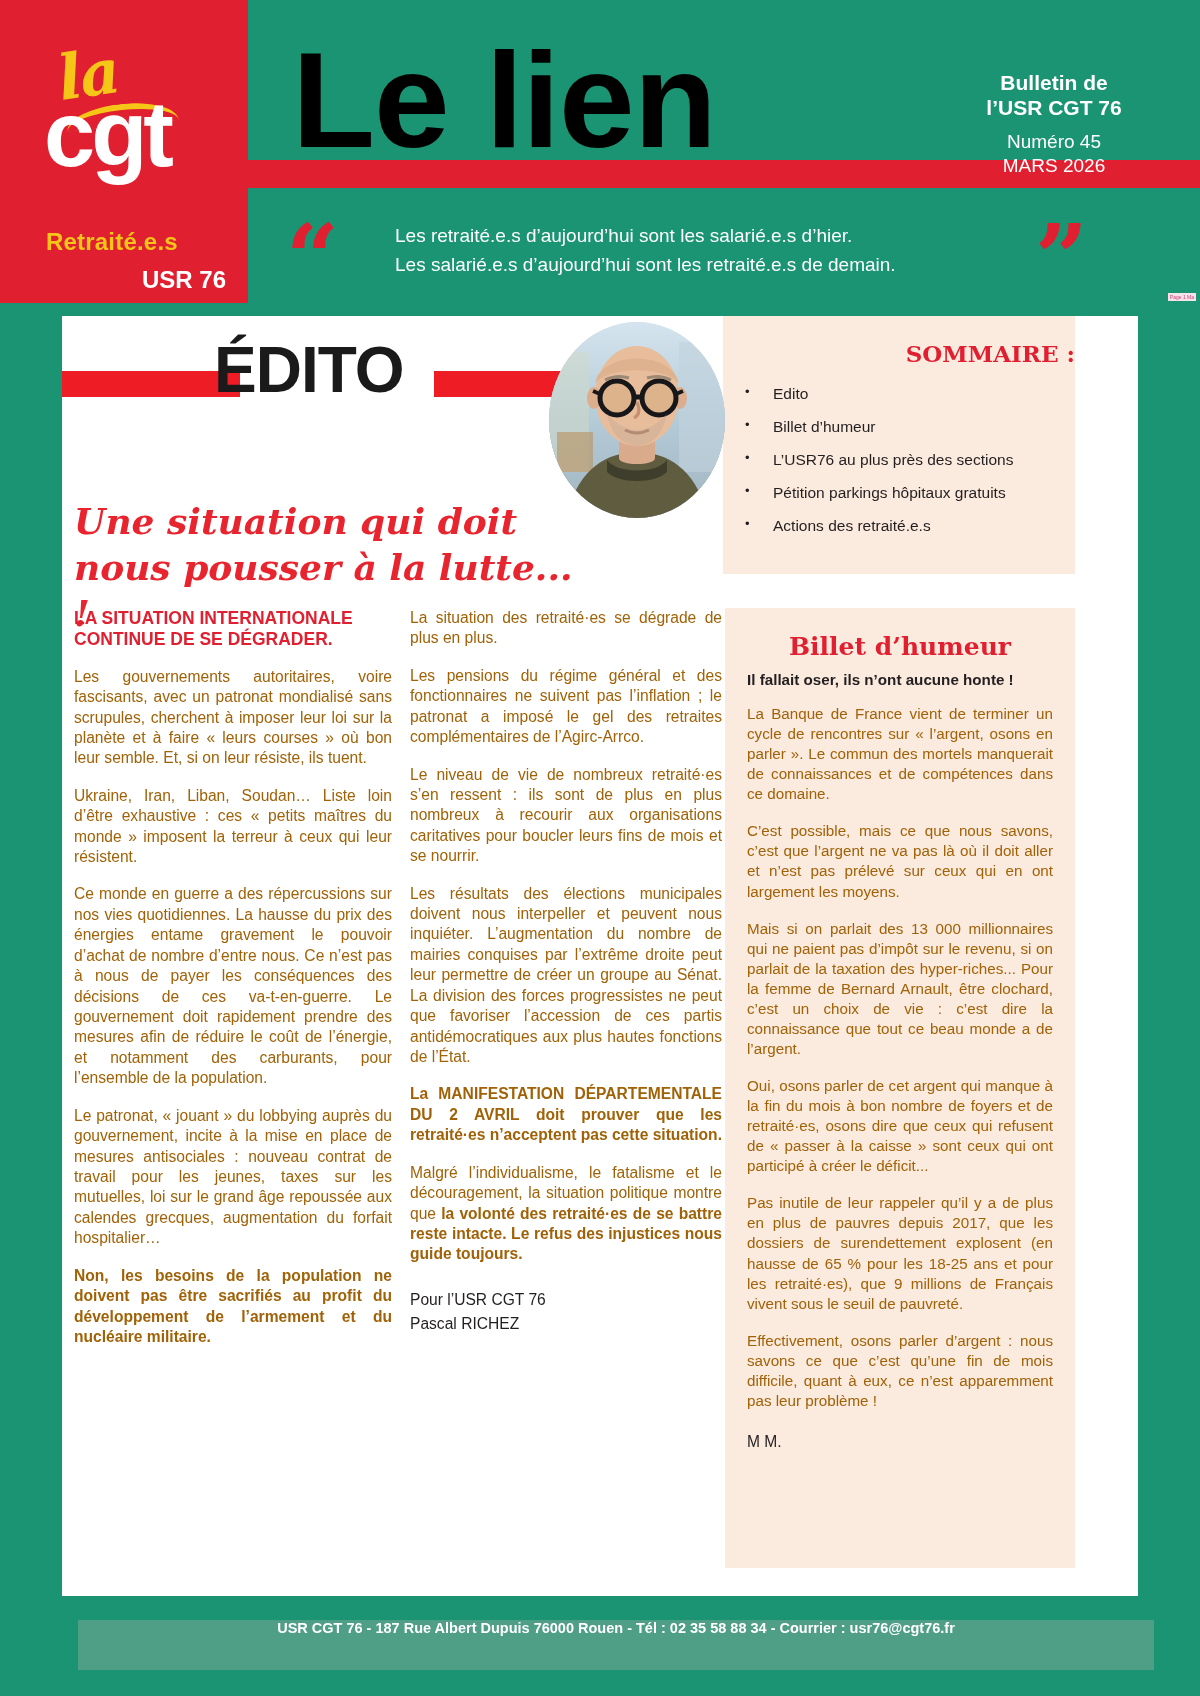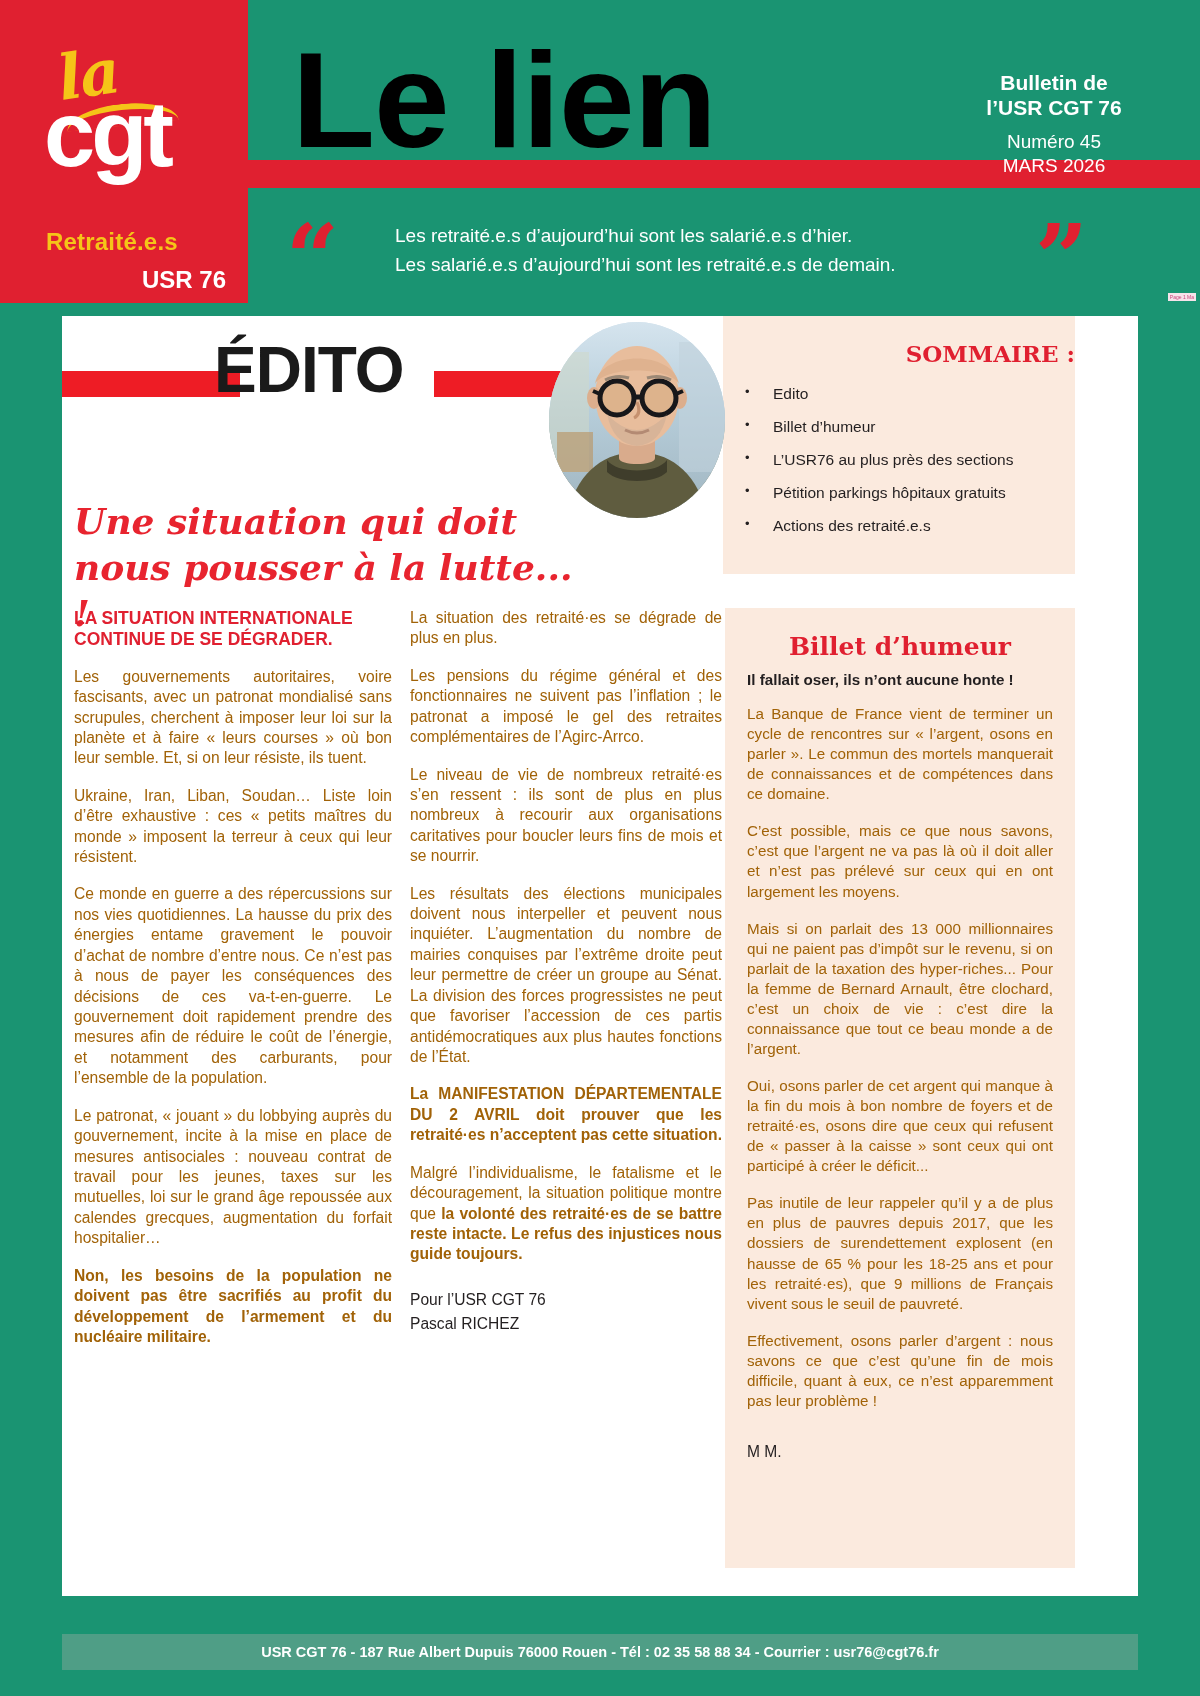--- a/index.html
+++ b/index.html
@@ -213,24 +213,24 @@
     font-size:25px;font-weight:700;color:#e02030;
   }
   .billet-sub{
     margin:0 0 16px 0;
     font-size:15.2px;font-weight:700;color:#231f20;
   }
   .col3 p.body{font-size:15.2px;line-height:1.32;}
 
   
   .footer{
-    position:absolute;left:62px;bottom:26px;
-    width:1076px;height:36px;
+    position:absolute;left:78px;bottom:26px;
+    width:1076px;height:50px;
     background:#4f9e86;
-    display:flex;align-items:center;justify-content:center;
+    display:flex;justify-content:center;
   }
   .footer span{
     color:#ffffff;font-size:14.5px;font-weight:700;
   }
 </style>
 </head>
 <body>
 
 <div class="masthead">
 
@@ -372,21 +372,21 @@
       <div class="col col3">
         <div class="col3-inner">
           <p class="billet-title">Billet d’humeur</p>
           <p class="billet-sub">Il fallait oser, ils n’ont aucune honte !</p>
           <p class="body">La Banque de France vient de terminer un cycle de rencontres sur « l’argent, osons en parler ». Le commun des mortels manquerait de connaissances et de compétences dans ce domaine.</p>
           <p class="body">C’est possible, mais ce que nous savons, c’est que l’argent ne va pas là où il doit aller et n’est pas prélevé sur ceux qui en ont largement les moyens.</p>
           <p class="body">Mais si on parlait des 13 000 millionnaires qui ne paient pas d’impôt sur le revenu, si on parlait de la taxation des hyper-riches... Pour la femme de Bernard Arnault, être clochard, c’est un choix de vie : c’est dire la connaissance que tout ce beau monde a de l’argent.</p>
           <p class="body">Oui, osons parler de cet argent qui manque à la fin du mois à bon nombre de foyers et de retraité·es, osons dire que ceux qui refusent de « passer à la caisse » sont ceux qui ont participé à créer le déficit...</p>
           <p class="body">Pas inutile de leur rappeler qu’il y a de plus en plus de pauvres depuis 2017, que les dossiers de surendettement explosent (en hausse de 65 % pour les 18-25 ans et pour les retraité·es), que 9 millions de Français vivent sous le seuil de pauvreté.</p>
           <p class="body">Effectivement, osons parler d’argent : nous savons ce que c’est qu’une fin de mois difficile, quant à eux, ce n’est apparemment pas leur problème !</p>
-          <p class="signature" style="margin-top:32px">M M.</p>
+          <p class="signature" style="margin-top:22px">M M.</p>
         </div>
       </div>
 
     </div>
   </div>
 </div>
 
 <div class="footer">
   <span>USR CGT 76 - 187 Rue Albert Dupuis 76000 Rouen - Tél : 02 35 58 88 34  -  Courrier : usr76@cgt76.fr</span>
 </div>

